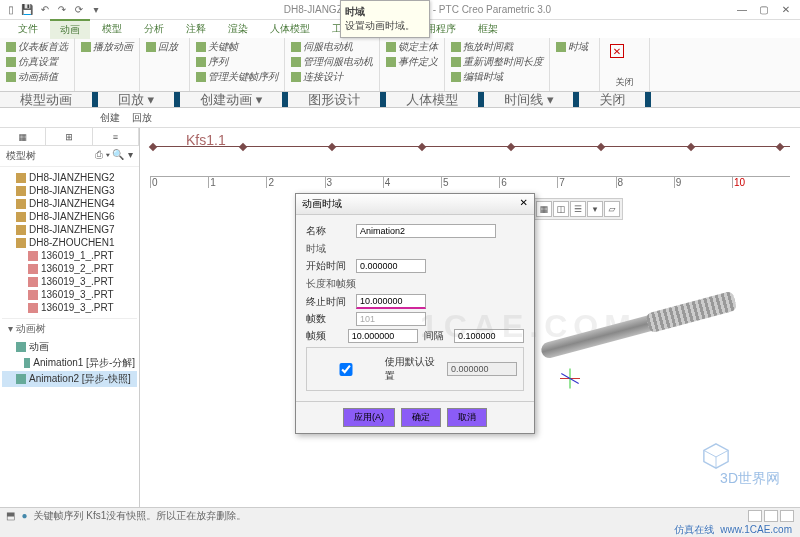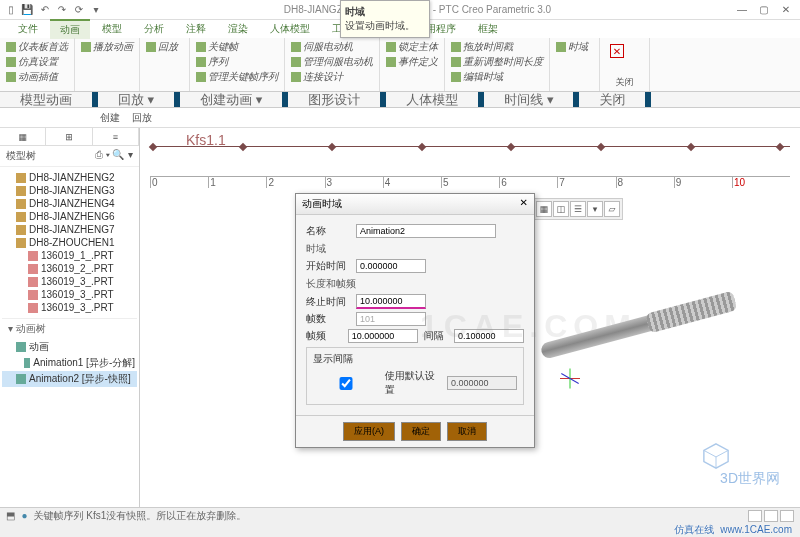--- a/index.html
+++ b/index.html
@@ -47,21 +47,21 @@
 .dlgtitle{background:linear-gradient(#fff,#e8e8e8);padding:3px 6px;font-size:10px;display:flex;justify-content:space-between;border-bottom:1px solid #ccc;}
 .dlgbody{padding:6px 10px;font-size:9px;color:#333;}
 .dlgbody .row{display:flex;align-items:center;gap:6px;margin:3px 0;}
 .dlgbody .row label{width:44px;text-align:left;}
 .dlgbody input{border:1px solid #aaa;padding:1px 3px;font-size:9px;width:70px;background:#fff;}
 .dlgbody input.hl{border-bottom:2px solid #d0269b;}
 .dlgbody .grp{margin:4px 0;}
 .dlgbody .grp .gt{color:#555;margin-bottom:2px;}
 .dlgbody .grpbox{border:1px solid #ccc;padding:4px 6px;margin:4px 0;}
 .dlgbtns{display:flex;justify-content:center;gap:6px;padding:6px;border-top:1px solid #ccc;}
-.dlgbtns button{padding:2px 10px;font-size:9px;border:1px solid #888;background:#a16207;}
+.dlgbtns button{padding:2px 10px;font-size:9px;border:1px solid #888;background:#8b5cf6;}
 .tooltip{position:absolute;top:0;left:340px;width:90px;background:#fffff0;border:1px solid #aaa;padding:4px;font-size:9px;color:#444;box-shadow:1px 1px 3px rgba(0,0,0,.2);}
 .shaft{position:absolute;top:190px;left:400px;width:200px;height:30px;transform:rotate(-15deg);}
 .shaft .body{width:100%;height:16px;background:linear-gradient(#bbb,#888,#bbb);border-radius:8px;position:relative;}
 .shaft .thread{position:absolute;right:0;top:-2px;width:90px;height:20px;background:repeating-linear-gradient(90deg,#999 0 3px,#ccc 3px 6px);border-radius:6px;}
 .triad{position:absolute;top:250px;left:420px;font-size:9px;}
 .triad .ax{position:absolute;width:20px;height:1px;}
 .status{position:absolute;bottom:14px;left:0;right:0;height:16px;background:#f0f0f0;border-top:1px solid #ccc;display:flex;align-items:center;padding:0 6px;font-size:9px;color:#666;gap:6px;}
 .status .r{margin-left:auto;display:flex;gap:2px;}
 .status .r span{width:14px;height:12px;border:1px solid #bbb;background:#fff;}
 .watermark{position:absolute;bottom:0;right:8px;font-size:11px;color:#3a71b8;text-shadow:0 0 2px #fff;}
@@ -372,21 +372,20 @@
             <input style="color: rgb(170, 170, 170);" value="101">
             </div>
           <div class="row">
               <label>帧频</label>
             <input value="10.000000" style="">
             <label style="width:30px">间隔</label>
             <input value="0.100000" style="">
             </div>
         </div>
         <div class="grpbox">
-          <div class="gt">显示间隔</div>
           <div class="row">
             <input type="checkbox" checked="" style="">
             <span>使用默认设置</span>
             <input disabled="" style="background: rgb(238, 238, 238);" value="0.000000">
           </div>
         </div>
       </div>
       <div class="dlgbtns">
         <button>应用(A)</button>
         <button>确定</button>

